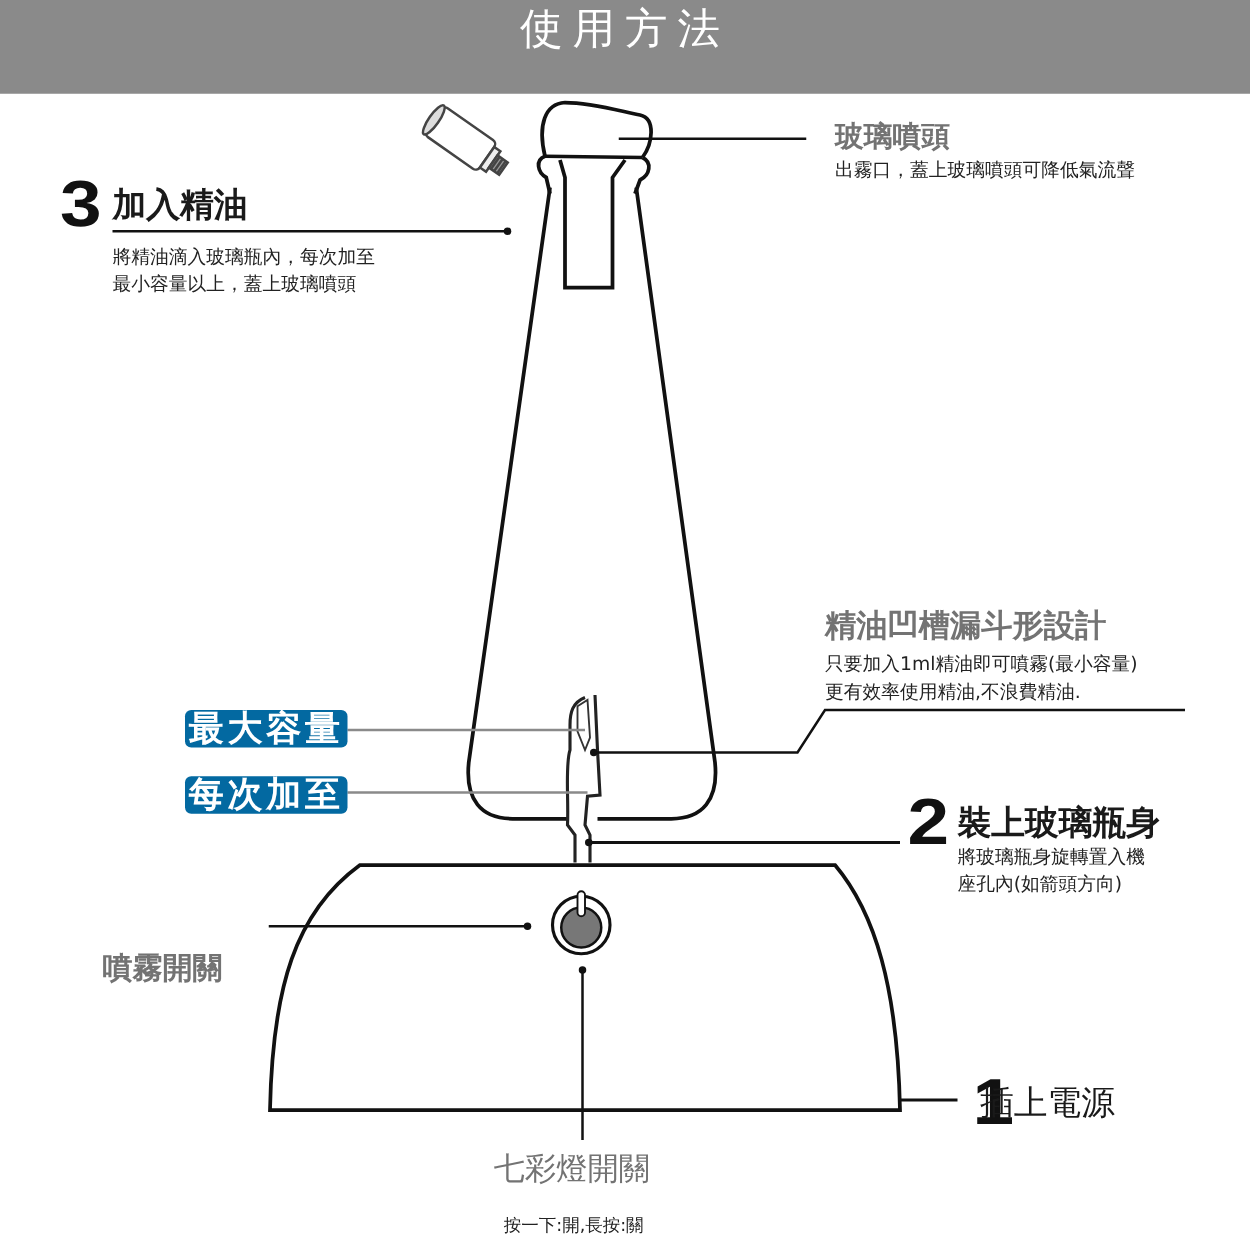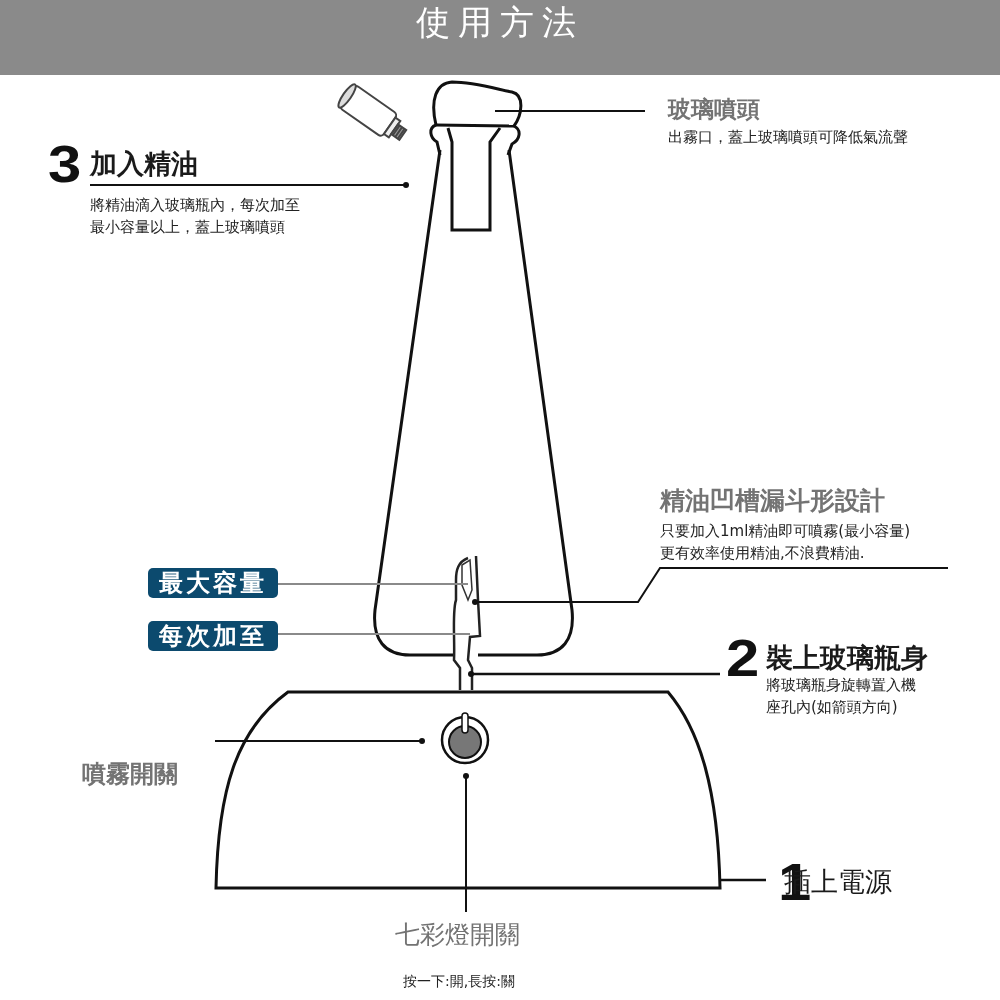--- a/index.html
+++ b/index.html
@@ -8,22 +8,22 @@
   .header { position: absolute; left: 0; top: 0; width: 1000px; height: 75px;
             background: #8a8a8a; display: flex; align-items: flex-start; justify-content: center; }
   .header-title { color: #fff; font-size: 34px; letter-spacing: 8px; font-weight: 500; }
   svg.art { position: absolute; left: 0; top: 0; }
   .txt { position: absolute; white-space: nowrap; }
   .h-big { font-size: 25px; font-weight: bold; color: #737373; }
   .h-step { font-size: 27px; font-weight: bold; color: #1a1a1a; }
   .desc { font-size: 15px; line-height: 22px; color: #222; }
   .stepnum { position: absolute; font-family: "Liberation Sans", sans-serif; font-weight: 900;
              font-size: 52px; color: #111; line-height: 1; transform: scaleX(1.15); transform-origin: left top; }
-  .pill { position: absolute; background: #0c4a6e; color: #fff; border-radius: 5px;
-          font-size: 24px; font-weight: bold; letter-spacing: 3px;
+  .pill { position: absolute; background: #0369a1; color: #fff; border-radius: 5px;
+          font-size: 28px; font-weight: bold; letter-spacing: 3px;
           display: flex; align-items: center; justify-content: center; }
 </style>
 </head>
 <body>
 
 <div class="header">
   <span class="header-title">使用方法</span>
 </div>
 
 <svg class="art" width="1000" height="1000" viewBox="0 0 1000 1000">

